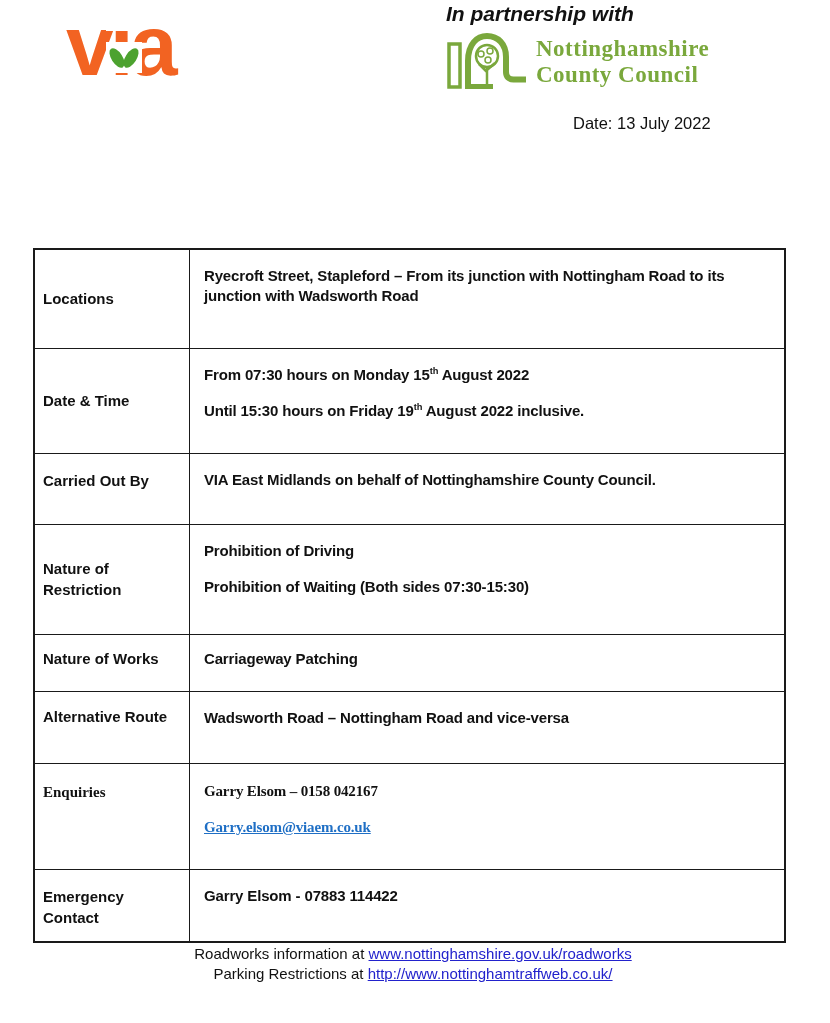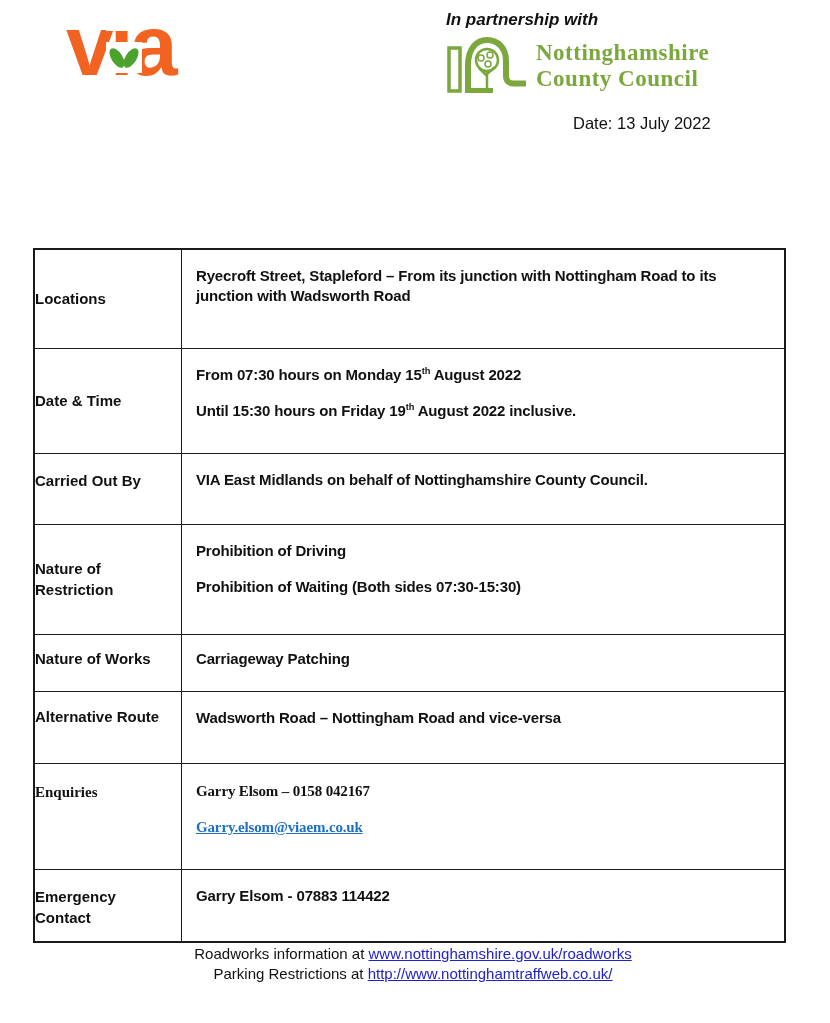--- a/index.html
+++ b/index.html
@@ -29,23 +29,22 @@
     left: 40px;
     top: -2px;
     width: 36px;
     height: 31px;
     background: #ffffff;
   }
   .partner-block { position: absolute; left: 446px; top: 2px; }
   .partner-label {
     font-style: italic;
     font-weight: 600;
-    font-size: 17px;
-    color: #111111;
-    margin-top: 8px;
+    font-size: 21px;
+    color: #111111;
   }
   .council-row { display: flex; align-items: center; margin-top: 5px; }
   .council-emblem { flex: 0 0 auto; }
   .council-name {
     margin-left: 10px;
     font-family: Liberation Serif, serif;
     font-weight: bold;
     font-size: 23px;
     line-height: 26px;
     letter-spacing: 0.5px;
@@ -81,21 +80,21 @@
     border-collapse: collapse;
     table-layout: fixed;
   }
   table.bulletin, table.bulletin td { border: 1.5px solid #1a1a1a; }
   table.bulletin { border-width: 2px; }
   td.lbl {
     width: 140px;
     font-weight: bold;
     font-size: 15px;
     line-height: 1.4;
-    padding: 0 6px 0 0;
+    padding: 0 6px 0 8px;
   }
   td.val {
     font-weight: bold;
     font-size: 15px;
     line-height: 1.3;
     padding: 0 12px 0 14px;
     letter-spacing: -0.15px;
   }
   td.va-mid { vertical-align: middle; }
   td.va-top { vertical-align: top; padding-top: 16px; }

